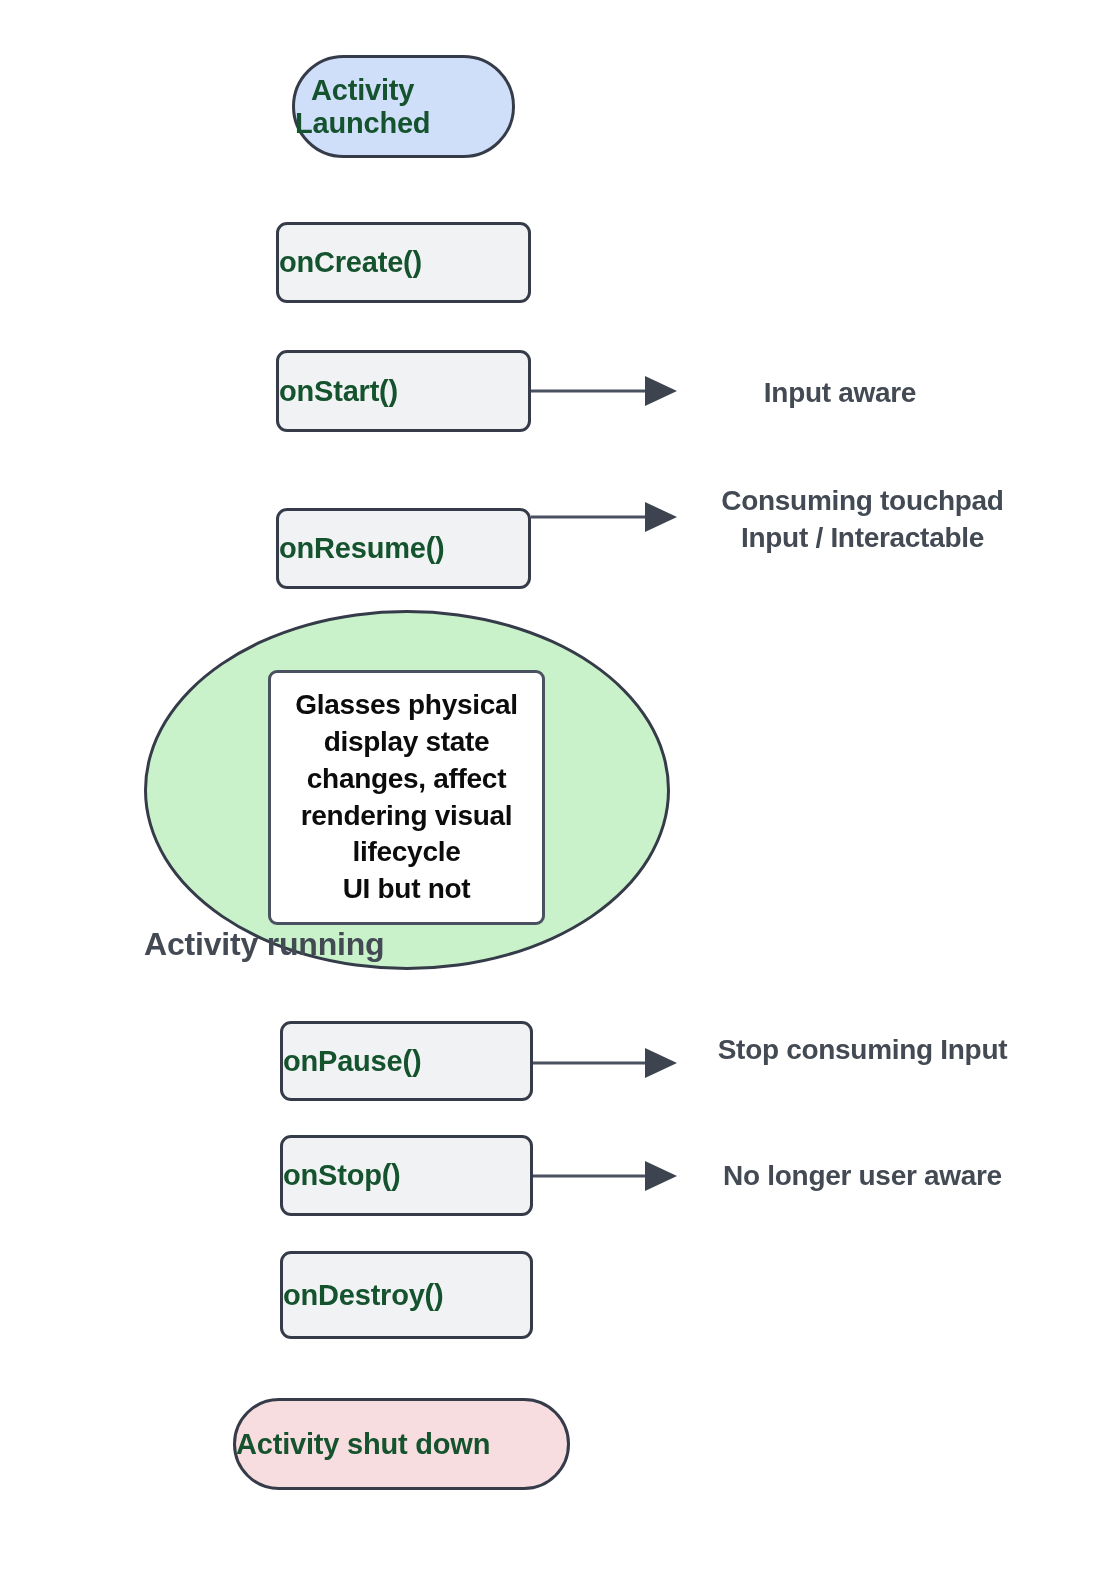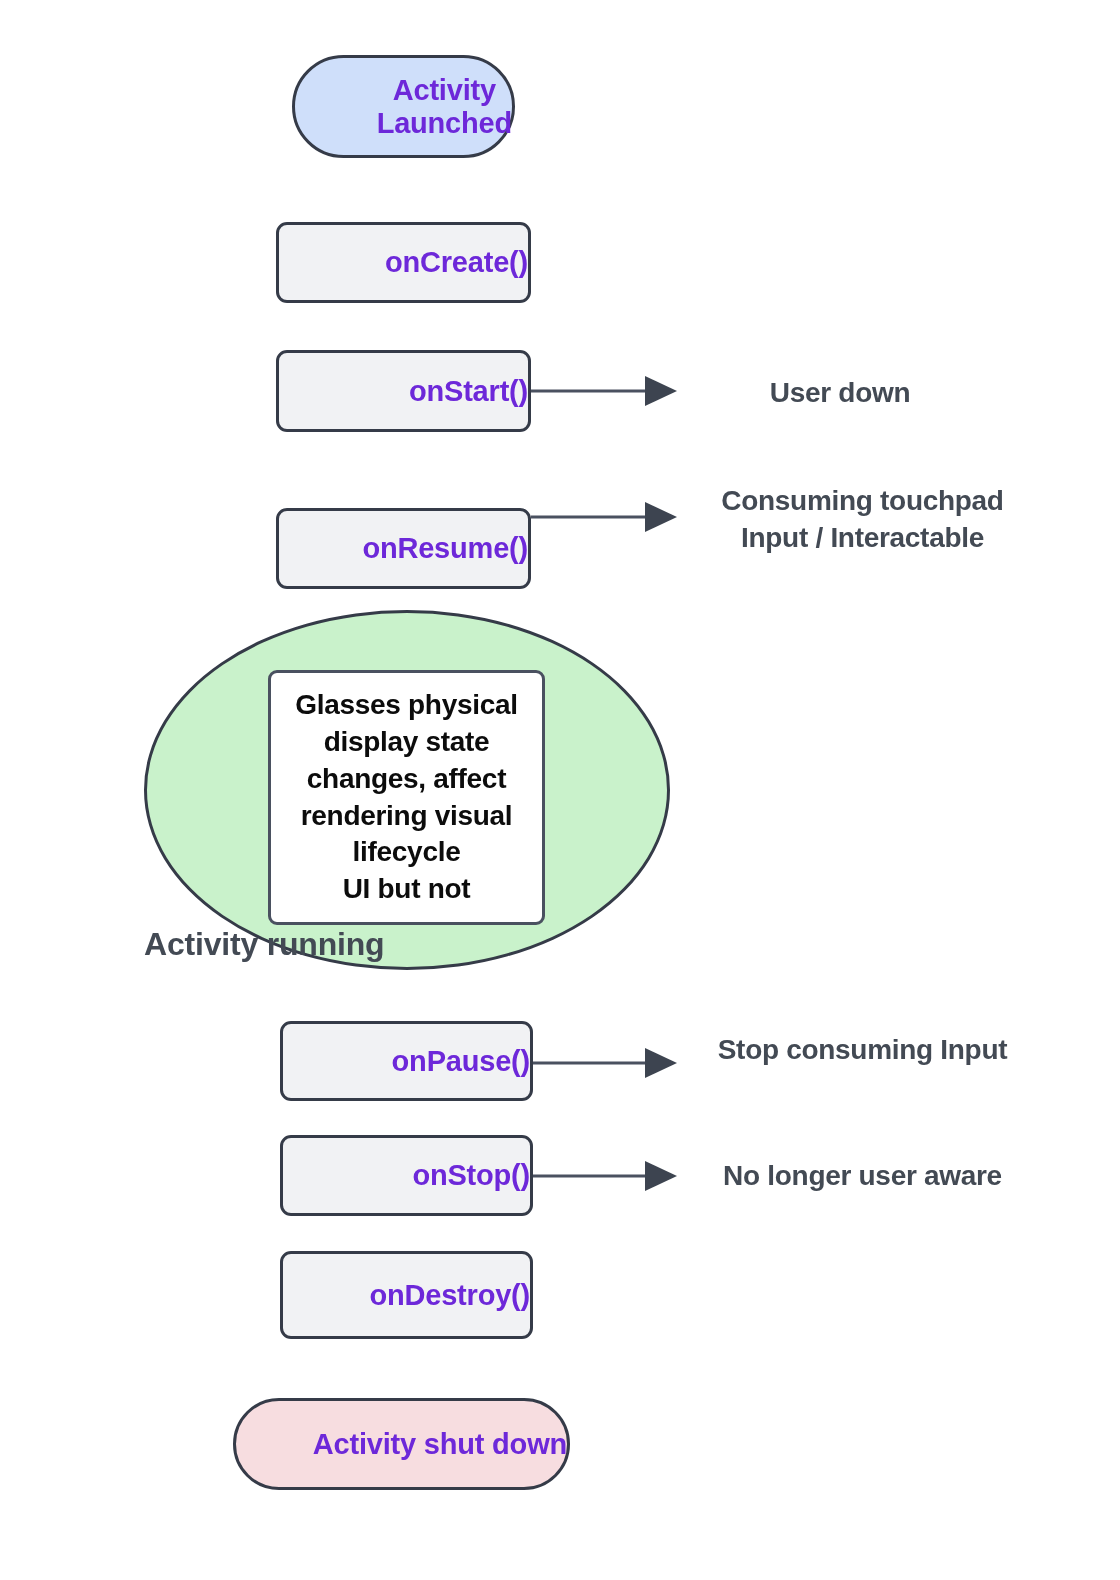--- a/index.html
+++ b/index.html
@@ -18,24 +18,24 @@
     background: #ffffff;
     overflow: hidden;
   }
 
   
   .node {
     position: absolute;
     box-sizing: border-box;
     display: flex;
     align-items: center;
-    justify-content: flex-end;
+    justify-content: flex-start;
     text-align: center;
     border: 3px solid #353b48;
-    color: #6d28d9;
+    color: #14532d;
     font-weight: bold;
     line-height: 1.12;
     letter-spacing: -0.2px;
   }
 
   .pill {
     border-radius: 999px;
   }
 
   .lifecycle-box {
@@ -126,21 +126,21 @@
   <div class="node lifecycle-box" style="left:276px; top:350px; width:255px; height:82px;">
     <span>onStart()</span>
   </div>
 
   <svg class="arrow" style="left:529px; top:368px;" width="150" height="46">
     <line x1="2" y1="23" x2="118" y2="23" stroke="#4a5160" stroke-width="3"></line>
     <polygon points="116,8 148,23 116,38" fill="#3d4450"></polygon>
   </svg>
 
   <div class="side-label" style="left:670px; top:374px; width:340px;">
-    <div>User down</div>
+    <div>Input aware</div>
   </div>
 
   <div class="node lifecycle-box" style="left:276px; top:476px; width:255px; height:81px;margin-top:32px;">
     <span>onResume()</span>
   </div>
 
   <svg class="arrow" style="left:529px; top:494px;" width="150" height="46">
     <line x1="2" y1="23" x2="118" y2="23" stroke="#4a5160" stroke-width="3"></line>
     <polygon points="116,8 148,23 116,38" fill="#3d4450"></polygon>
   </svg>

